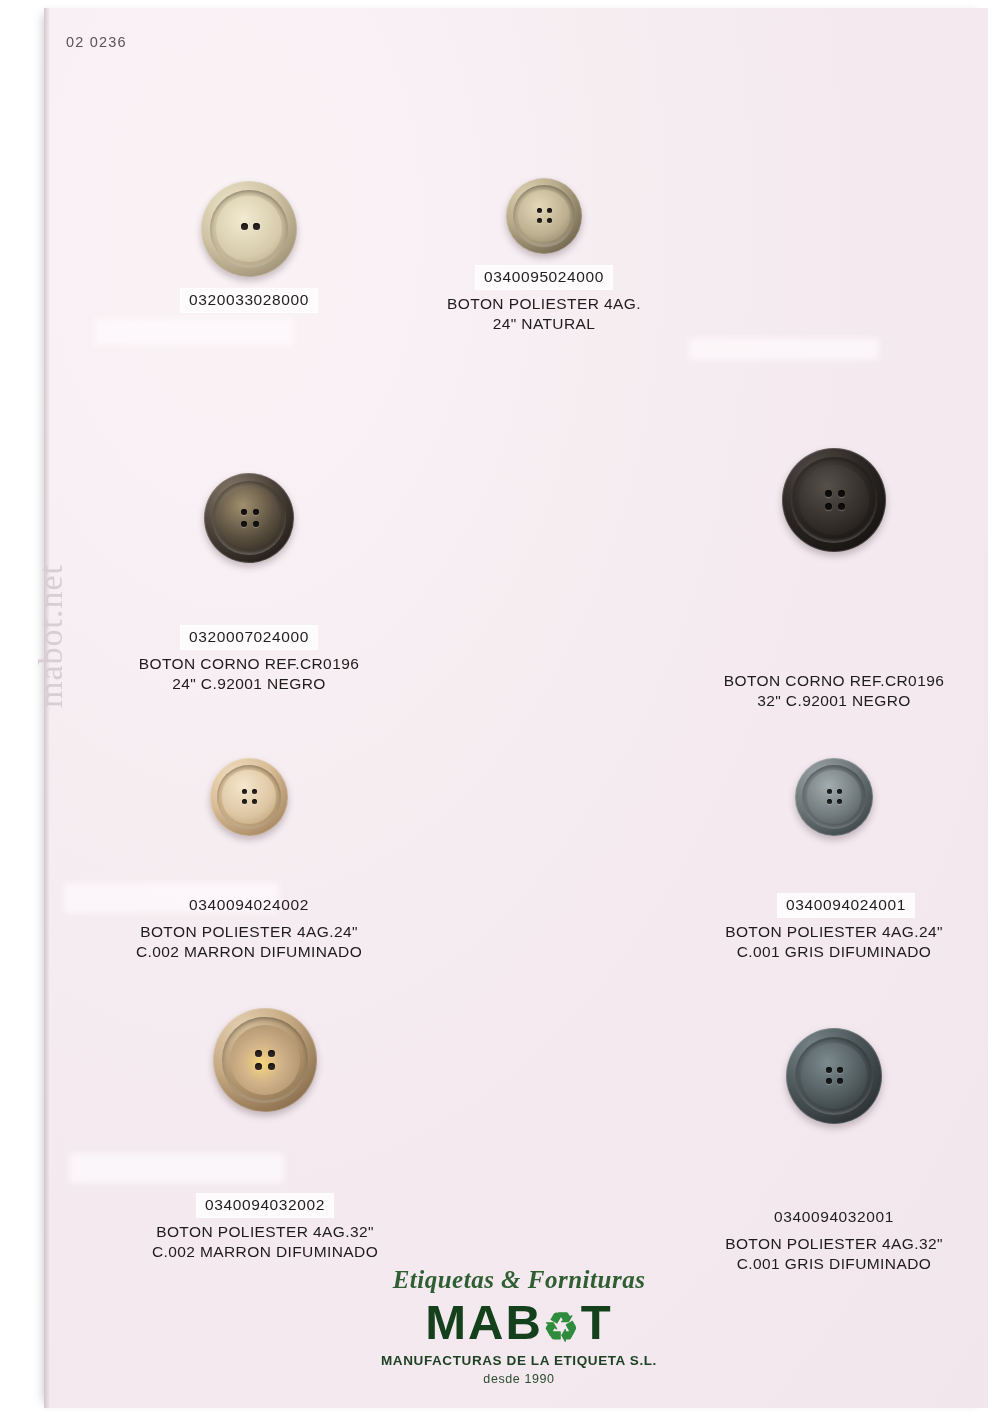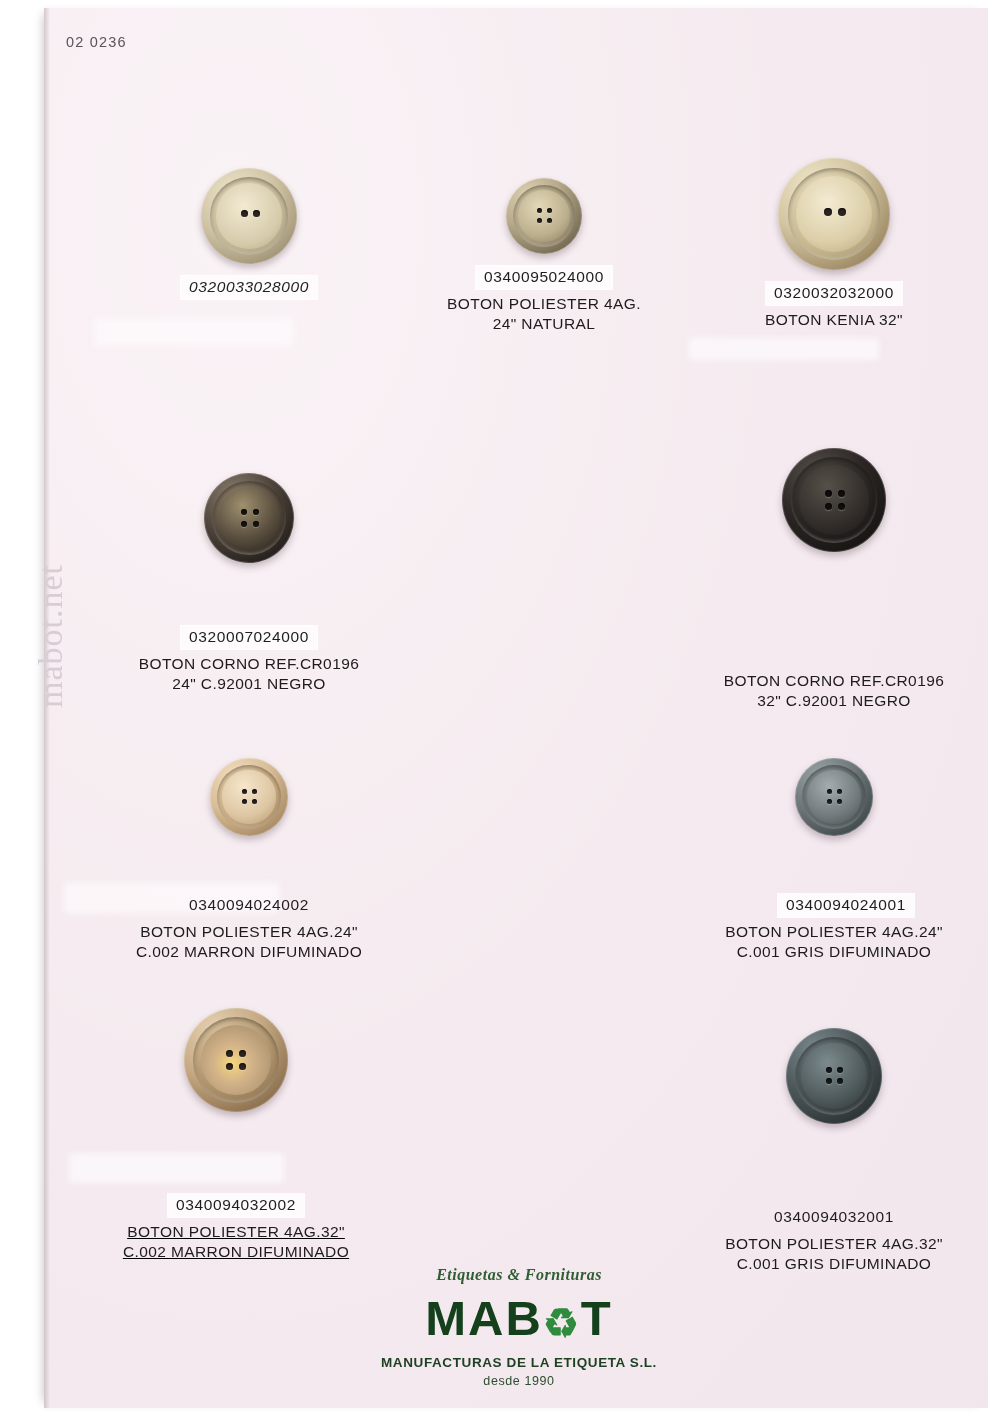--- a/index.html
+++ b/index.html
@@ -121,31 +121,31 @@
     position: absolute;
     left: 330px;
     top: 1258px;
     width: 290px;
     text-align: center;
   }
   .logo-script {
     font-family: "Liberation Serif", serif;
     font-style: italic;
     font-weight: bold;
-    font-size: 16px;
+    font-size: 25px;
     color: #2f5e33;
     letter-spacing: 0.5px;
   }
   .logo-main {
     font-family: "Liberation Sans", sans-serif;
     font-weight: bold;
     font-size: 49px;
     letter-spacing: 2px;
     color: #14401c;
-    line-height: 68px;
+    line-height: 56px;
     position: relative;
   }
   .logo-main .recycle {
     color: #2f8b3e;
     font-size: 40px;
     vertical-align: -2px;
   }
   .logo-sub {
     font-size: 13.5px;
     font-weight: bold;
@@ -166,21 +166,21 @@
 <div class="page">
 
   <div class="sheet-code">02 0236</div>
   <div class="watermark">mabot.net</div>
 
   <div class="smudge" style="left:50px; top:310px; width:200px; height:28px;"></div>
   <div class="smudge" style="left:645px; top:330px; width:190px; height:22px;"></div>
   <div class="smudge" style="left:20px; top:875px; width:215px; height:30px;"></div>
   <div class="smudge" style="left:25px; top:1145px; width:215px; height:30px;"></div>
 
-  <div class="item" style="left:50px; top:160px; width:310px;font-style:italic;">
+  <div class="item" style="left:50px; top:173px; width:310px;">
     <div class="btn-wrap">
       <div class="button" style="width:96px; height:96px; background:radial-gradient(circle at 35% 28%, #efe6cd 0%, #cfc3a4 45%, #a4967a 78%, #7f7258 100%);">
         <div class="rim" style="background:radial-gradient(circle at 40% 32%, #e7dcc0 0%, #c4b795 60%, #9e9075 100%);"></div>
         <div class="face" style="background:radial-gradient(circle at 42% 35%, #f2ead2 0%, #d6cbab 65%, #b3a585 100%);"></div>
         <div class="holes">
           <div class="hole" style="width:7px;height:7px;left:40px;top:42px;"></div>
           <div class="hole" style="width:7px;height:7px;left:52px;top:42px;"></div>
         </div>
       </div>
     </div>
@@ -198,34 +198,20 @@
           <div class="hole" style="width:5px;height:5px;left:31px;top:40px;"></div>
           <div class="hole" style="width:5px;height:5px;left:41px;top:40px;"></div>
         </div>
       </div>
     </div>
     <div class="code">0340095024000</div>
     <div class="desc">BOTON POLIESTER 4AG.
 24" NATURAL</div>
   </div>
 
-  <div class="item" style="left:645px; top:150px; width:290px;">
-    <div class="btn-wrap">
-      <div class="button" style="width:112px; height:112px; background:radial-gradient(circle at 32% 26%, #f0e6c8 0%, #d2c5a2 42%, #a3906a 76%, #6f6046 100%);">
-        <div class="rim" style="background:radial-gradient(circle at 38% 30%, #eadfc0 0%, #c7b891 60%, #9a8a66 100%);"></div>
-        <div class="face" style="background:radial-gradient(circle at 42% 34%, #f3ebd2 0%, #dccfa9 60%, #b7a77f 100%);"></div>
-        <div class="holes">
-          <div class="hole" style="width:8px;height:8px;left:46px;top:50px;"></div>
-          <div class="hole" style="width:8px;height:8px;left:60px;top:50px;"></div>
-        </div>
-      </div>
-    </div>
-    <div class="code">0320032032000</div>
-    <div class="desc">BOTON KENIA 32"</div>
-  </div>
 
   <div class="item" style="left:50px; top:465px; width:310px;">
     <div class="btn-wrap">
       <div class="button" style="width:90px; height:90px; background:radial-gradient(circle at 34% 26%, #8c8070 0%, #4d433a 45%, #241f1b 80%, #15120f 100%);">
         <div class="rim" style="background:radial-gradient(circle at 38% 28%, #9a8b74 0%, #50463a 55%, #211c17 100%);"></div>
         <div class="face" style="background:radial-gradient(circle at 40% 30%, #a0906f 0%, #5c5141 55%, #2a241c 100%);"></div>
         <div class="holes">
           <div class="hole" style="width:6px;height:6px;left:37px;top:36px;background:#171310;"></div>
           <div class="hole" style="width:6px;height:6px;left:49px;top:36px;background:#171310;"></div>
           <div class="hole" style="width:6px;height:6px;left:37px;top:48px;background:#171310;"></div>
@@ -285,21 +271,21 @@
           <div class="hole" style="width:5px;height:5px;left:32px;top:41px;background:#1f2425;"></div>
           <div class="hole" style="width:5px;height:5px;left:42px;top:41px;background:#1f2425;"></div>
         </div>
       </div>
     </div>
     <div class="code" style="margin-top:58px;margin-left:24px;">0340094024001</div>
     <div class="desc">BOTON POLIESTER 4AG.24"
 C.001 GRIS DIFUMINADO</div>
   </div>
 
-  <div class="item" style="left:37px; top:1000px; width:310px;text-decoration:underline;">
+  <div class="item" style="left:66px; top:1000px; width:310px;">
     <div class="btn-wrap">
       <div class="button" style="width:104px; height:104px; background:radial-gradient(circle at 30% 22%, #e7d2b3 0%, #c3a780 45%, #8d7150 80%, #6a5339 100%);">
         <div class="rim" style="background:radial-gradient(circle at 35% 26%, #dcc5a2 0%, #ac9069 60%, #7d6546 100%);"></div>
         <div class="face" style="background:radial-gradient(circle at 45% 55%, #f6d77a 0%, #d3b389 35%, #b59b76 70%, #9b8263 100%);"></div>
         <div class="holes">
           <div class="hole" style="width:7px;height:7px;left:42px;top:42px;"></div>
           <div class="hole" style="width:7px;height:7px;left:55px;top:42px;"></div>
           <div class="hole" style="width:7px;height:7px;left:42px;top:55px;"></div>
           <div class="hole" style="width:7px;height:7px;left:55px;top:55px;"></div>
         </div>

